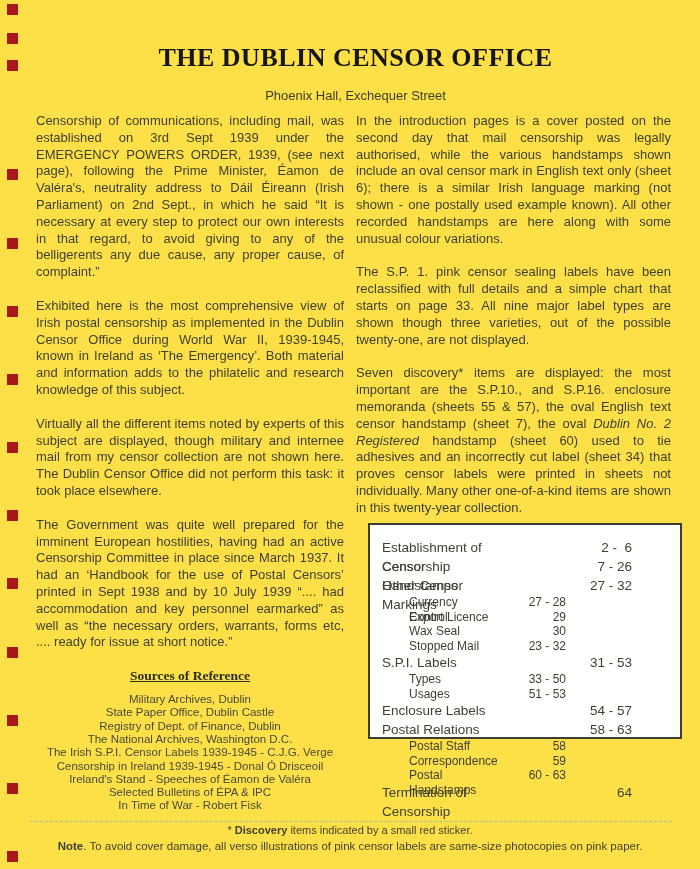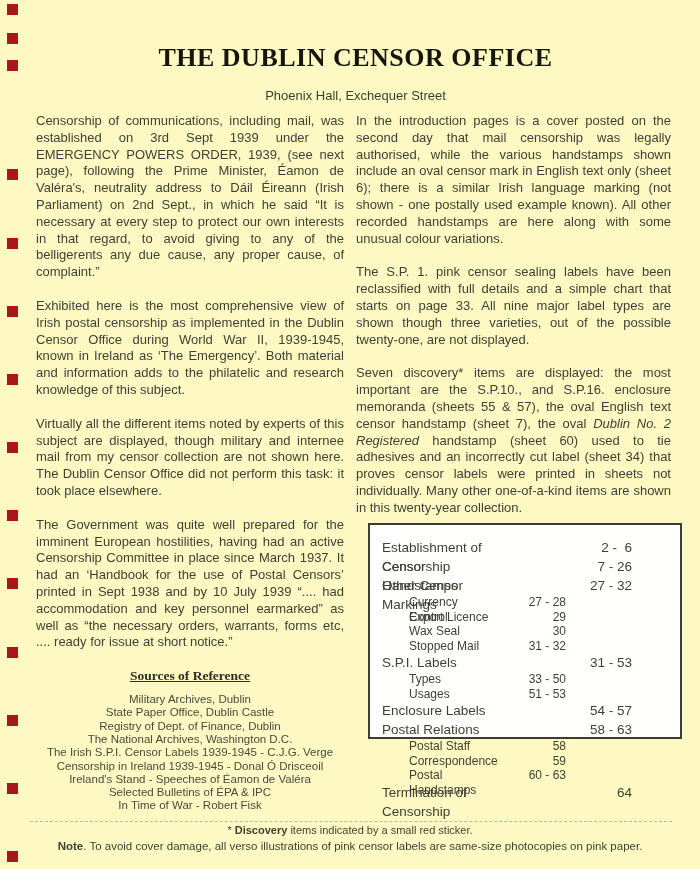--- a/index.html
+++ b/index.html
@@ -1,16 +1,16 @@
 <!DOCTYPE html>
 <html><head>
 <meta charset="utf-8">
 <style>
   html,body{margin:0;padding:0;background:#ffffff;}
-  .page{position:relative;width:700px;height:869px;background:#fef9c3;overflow:hidden;
+  .page{position:relative;width:700px;height:869px;background:#fde047;overflow:hidden;
         font-family:"Liberation Sans",sans-serif;color:#3e4033;}
   .page-title{position:absolute;left:36px;top:44px;width:639px;text-align:center;
         font-family:"Liberation Serif",serif;font-weight:bold;font-size:26px;line-height:28px;
         letter-spacing:0.5px;color:#16160f;}
   .page-subtitle{position:absolute;left:36px;top:88px;width:639px;text-align:center;
         font-size:13px;color:#3c3e32;}
   .columns{position:absolute;left:36px;top:113px;width:639px;display:flex;gap:12px;}
   .col-left{width:308px;}
   .col-right{width:315px;}
   .body-par{margin:0 0 17px 0;font-size:13px;line-height:16.8px;text-align:justify;color:#3e4033;}
@@ -93,21 +93,21 @@
           <span class="num">29</span>
           <span class="num"></span>
         </div>
         <div class="toc-row sub">
           <span class="label">Wax Seal</span>
           <span class="num">30</span>
           <span class="num"></span>
         </div>
         <div class="toc-row sub">
           <span class="label">Stopped Mail</span>
-          <span class="num">31 - 32</span>
+          <span class="num">23 - 32</span>
           <span class="num"></span>
         </div>
         <div class="toc-row main">
           <span class="label">S.P.I. Labels</span>
           <span class="num"></span>
           <span class="num">31 - 53</span>
         </div>
         <div class="toc-row sub">
           <span class="label">Types</span>
           <span class="num">33 - 50</span>

